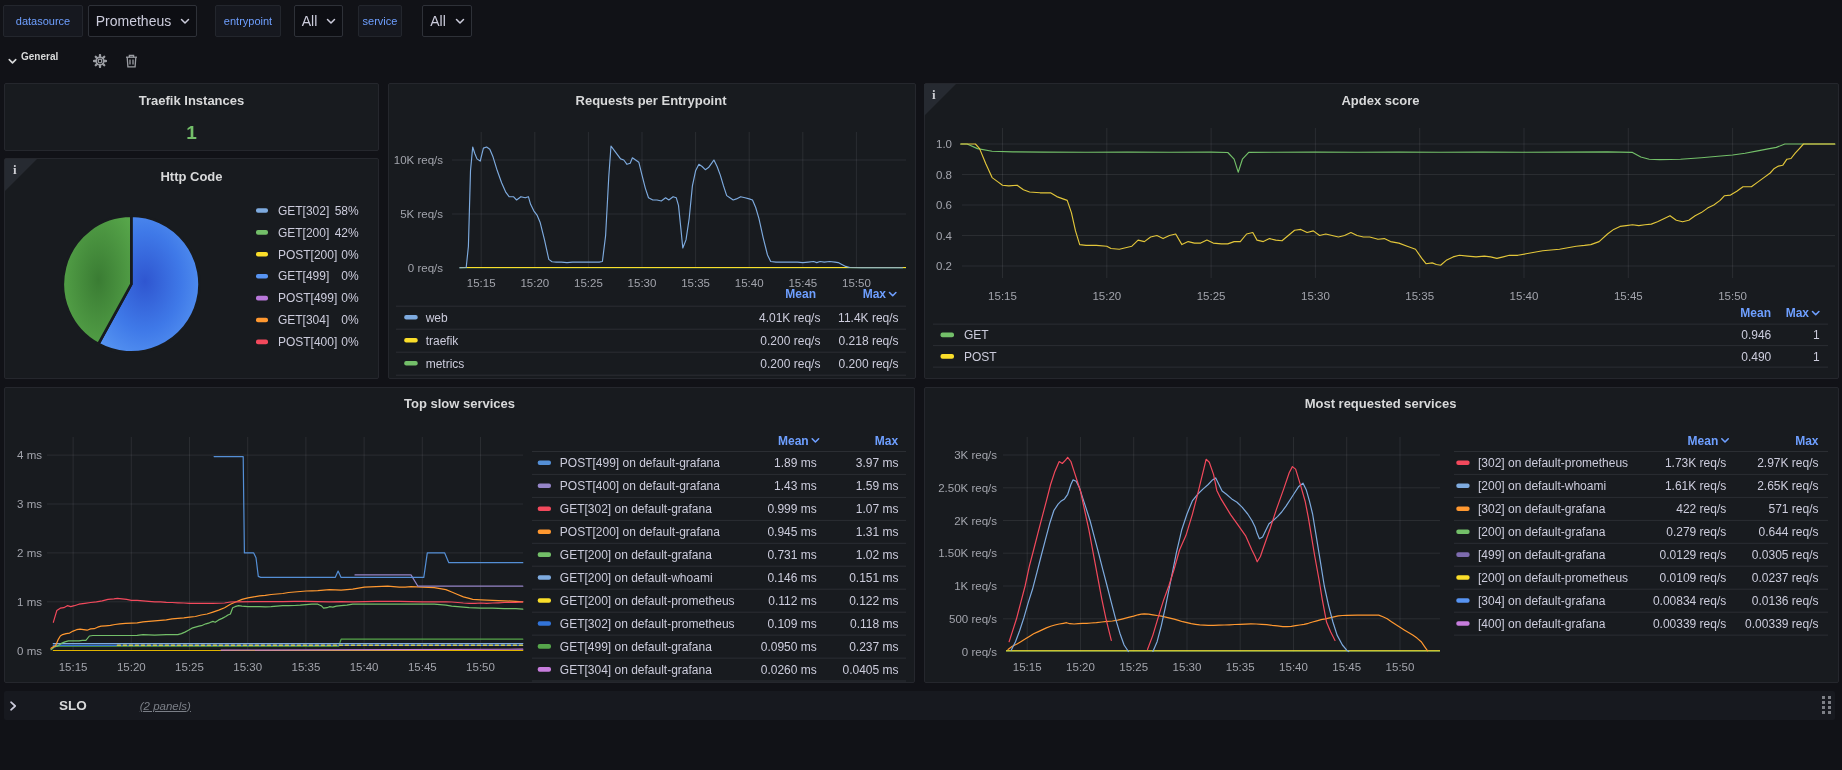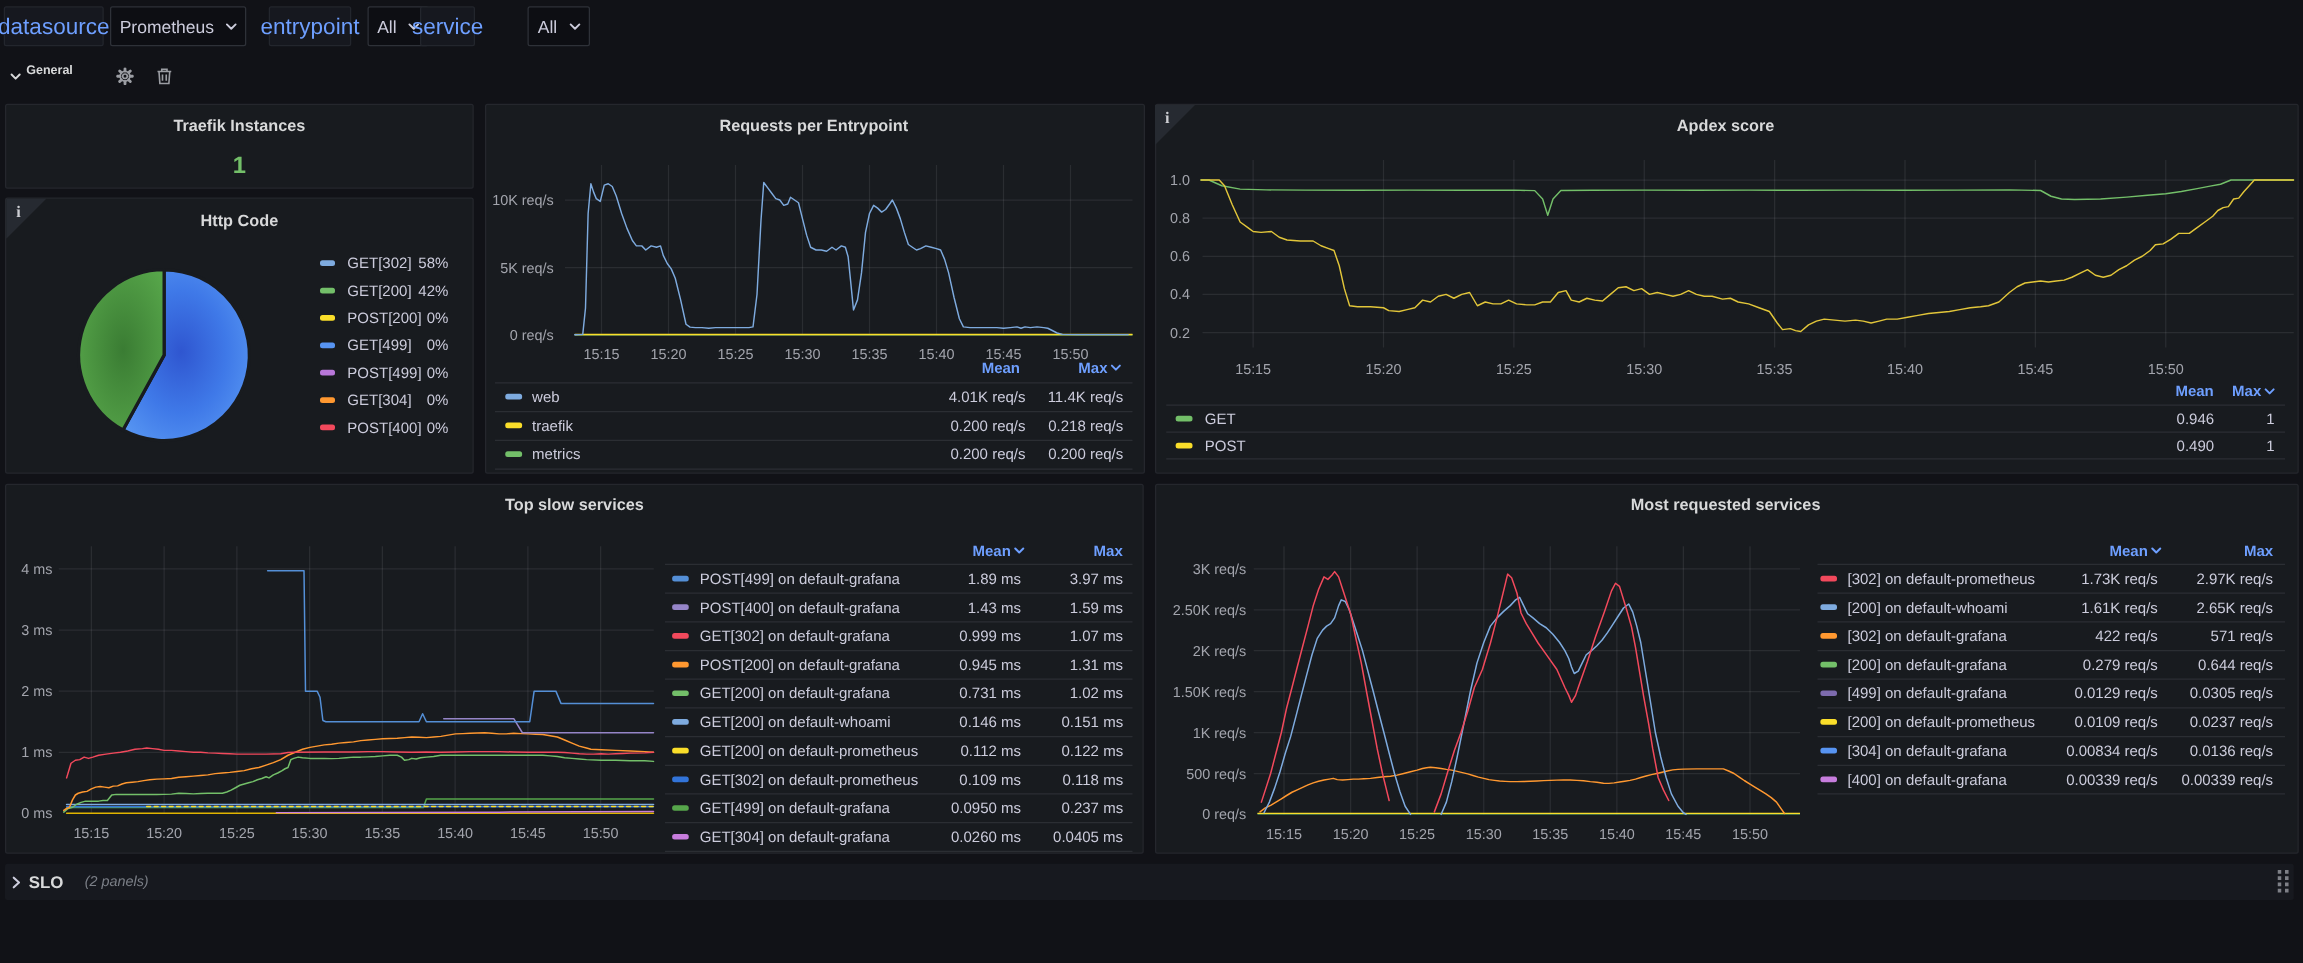--- a/index.html
+++ b/index.html
@@ -1,25 +1,25 @@
 <!DOCTYPE html>
 <html><head><meta charset="utf-8"><style>
 * { margin:0; padding:0; box-sizing:border-box; }
 html,body { width:1842px; height:770px; background:#111217;
   font-family:"Liberation Sans", sans-serif; overflow:hidden; }
 #wrap { position:relative; width:1842px; height:770px; }
 .panel { position:absolute; background:#181b1f; border:1px solid #25272d; border-radius:2px; }
 .lbl, .val { position:absolute; top:5px; height:32px; display:flex; align-items:center;
-  justify-content:center; border-radius:2px; font-size:18px; }
+  justify-content:center; border-radius:2px; font-size:11px; }
 .lbl { background:#16181f; border:1px solid #23262d; color:#6e9fff; font-weight:500; }
 .val { background:#0d0e13; border:1px solid #2e3138; color:#ccccdc; font-size:14px; }
 .rowbar { position:absolute; left:4px; width:1831px; height:29px; background:#17191f;
-  display:flex; align-items:center; border-radius:2px; }
+  display:flex; align-items:center; border-radius:2px;gap:36px; }
 .rowtitle { font-size:13.5px; font-weight:bold; color:#d8d9da; }
-.rowcount { font-size:11.5px; font-style:italic; color:#7b7f87; margin-left:17px; }
+.rowcount { font-size:11.5px; font-style:italic; color:#7b7f87; margin-left:17px;text-decoration:underline; }
 </style></head>
 <body>
 <div id="wrap">
 <div class="panel" style="left:4px;top:83px;width:375px;height:68px"></div>
     <div class="panel" style="left:4px;top:158px;width:375px;height:221px"></div>
     <div class="panel" style="left:388px;top:83px;width:528px;height:296px"></div>
     <div class="panel" style="left:924px;top:83px;width:915px;height:296px"></div>
     <div class="panel" style="left:4px;top:387px;width:911px;height:296px"></div>
     <div class="panel" style="left:924px;top:387px;width:915px;height:296px"></div>
 
@@ -30,21 +30,21 @@
         <path d="M2.5 4.5 L6 8 L9.5 4.5" fill="none" stroke="#ccccdc" stroke-width="1.5" stroke-linecap="round" stroke-linejoin="round"></path>
       </svg>
     </div>
 <div class="lbl" style="left:215px;width:66px">entrypoint</div>
 <div class="val" style="left:294px;width:49px">
       <span style="padding:0 2px">All</span>
       <svg width="12" height="12" viewBox="0 0 12 12" style="margin-left:6px">
         <path d="M2.5 4.5 L6 8 L9.5 4.5" fill="none" stroke="#ccccdc" stroke-width="1.5" stroke-linecap="round" stroke-linejoin="round"></path>
       </svg>
     </div>
-<div class="lbl" style="left:336px;width:44px">service</div>
+<div class="lbl" style="left:358px;width:44px">service</div>
 <div class="val" style="left:422px;width:50px">
       <span style="padding:0 2px">All</span>
       <svg width="12" height="12" viewBox="0 0 12 12" style="margin-left:6px">
         <path d="M2.5 4.5 L6 8 L9.5 4.5" fill="none" stroke="#ccccdc" stroke-width="1.5" stroke-linecap="round" stroke-linejoin="round"></path>
       </svg>
     </div>
 
 <div style="position:absolute;left:5px;top:50px;height:22px;width:400px">
 <svg width="13" height="13" viewBox="0 0 14 14" style="position:absolute;left:1px;top:5px">
         <path d="M3.5 5 L7 8.5 L10.5 5" fill="none" stroke="#d8d9da" stroke-width="1.7" stroke-linecap="round" stroke-linejoin="round"></path>

